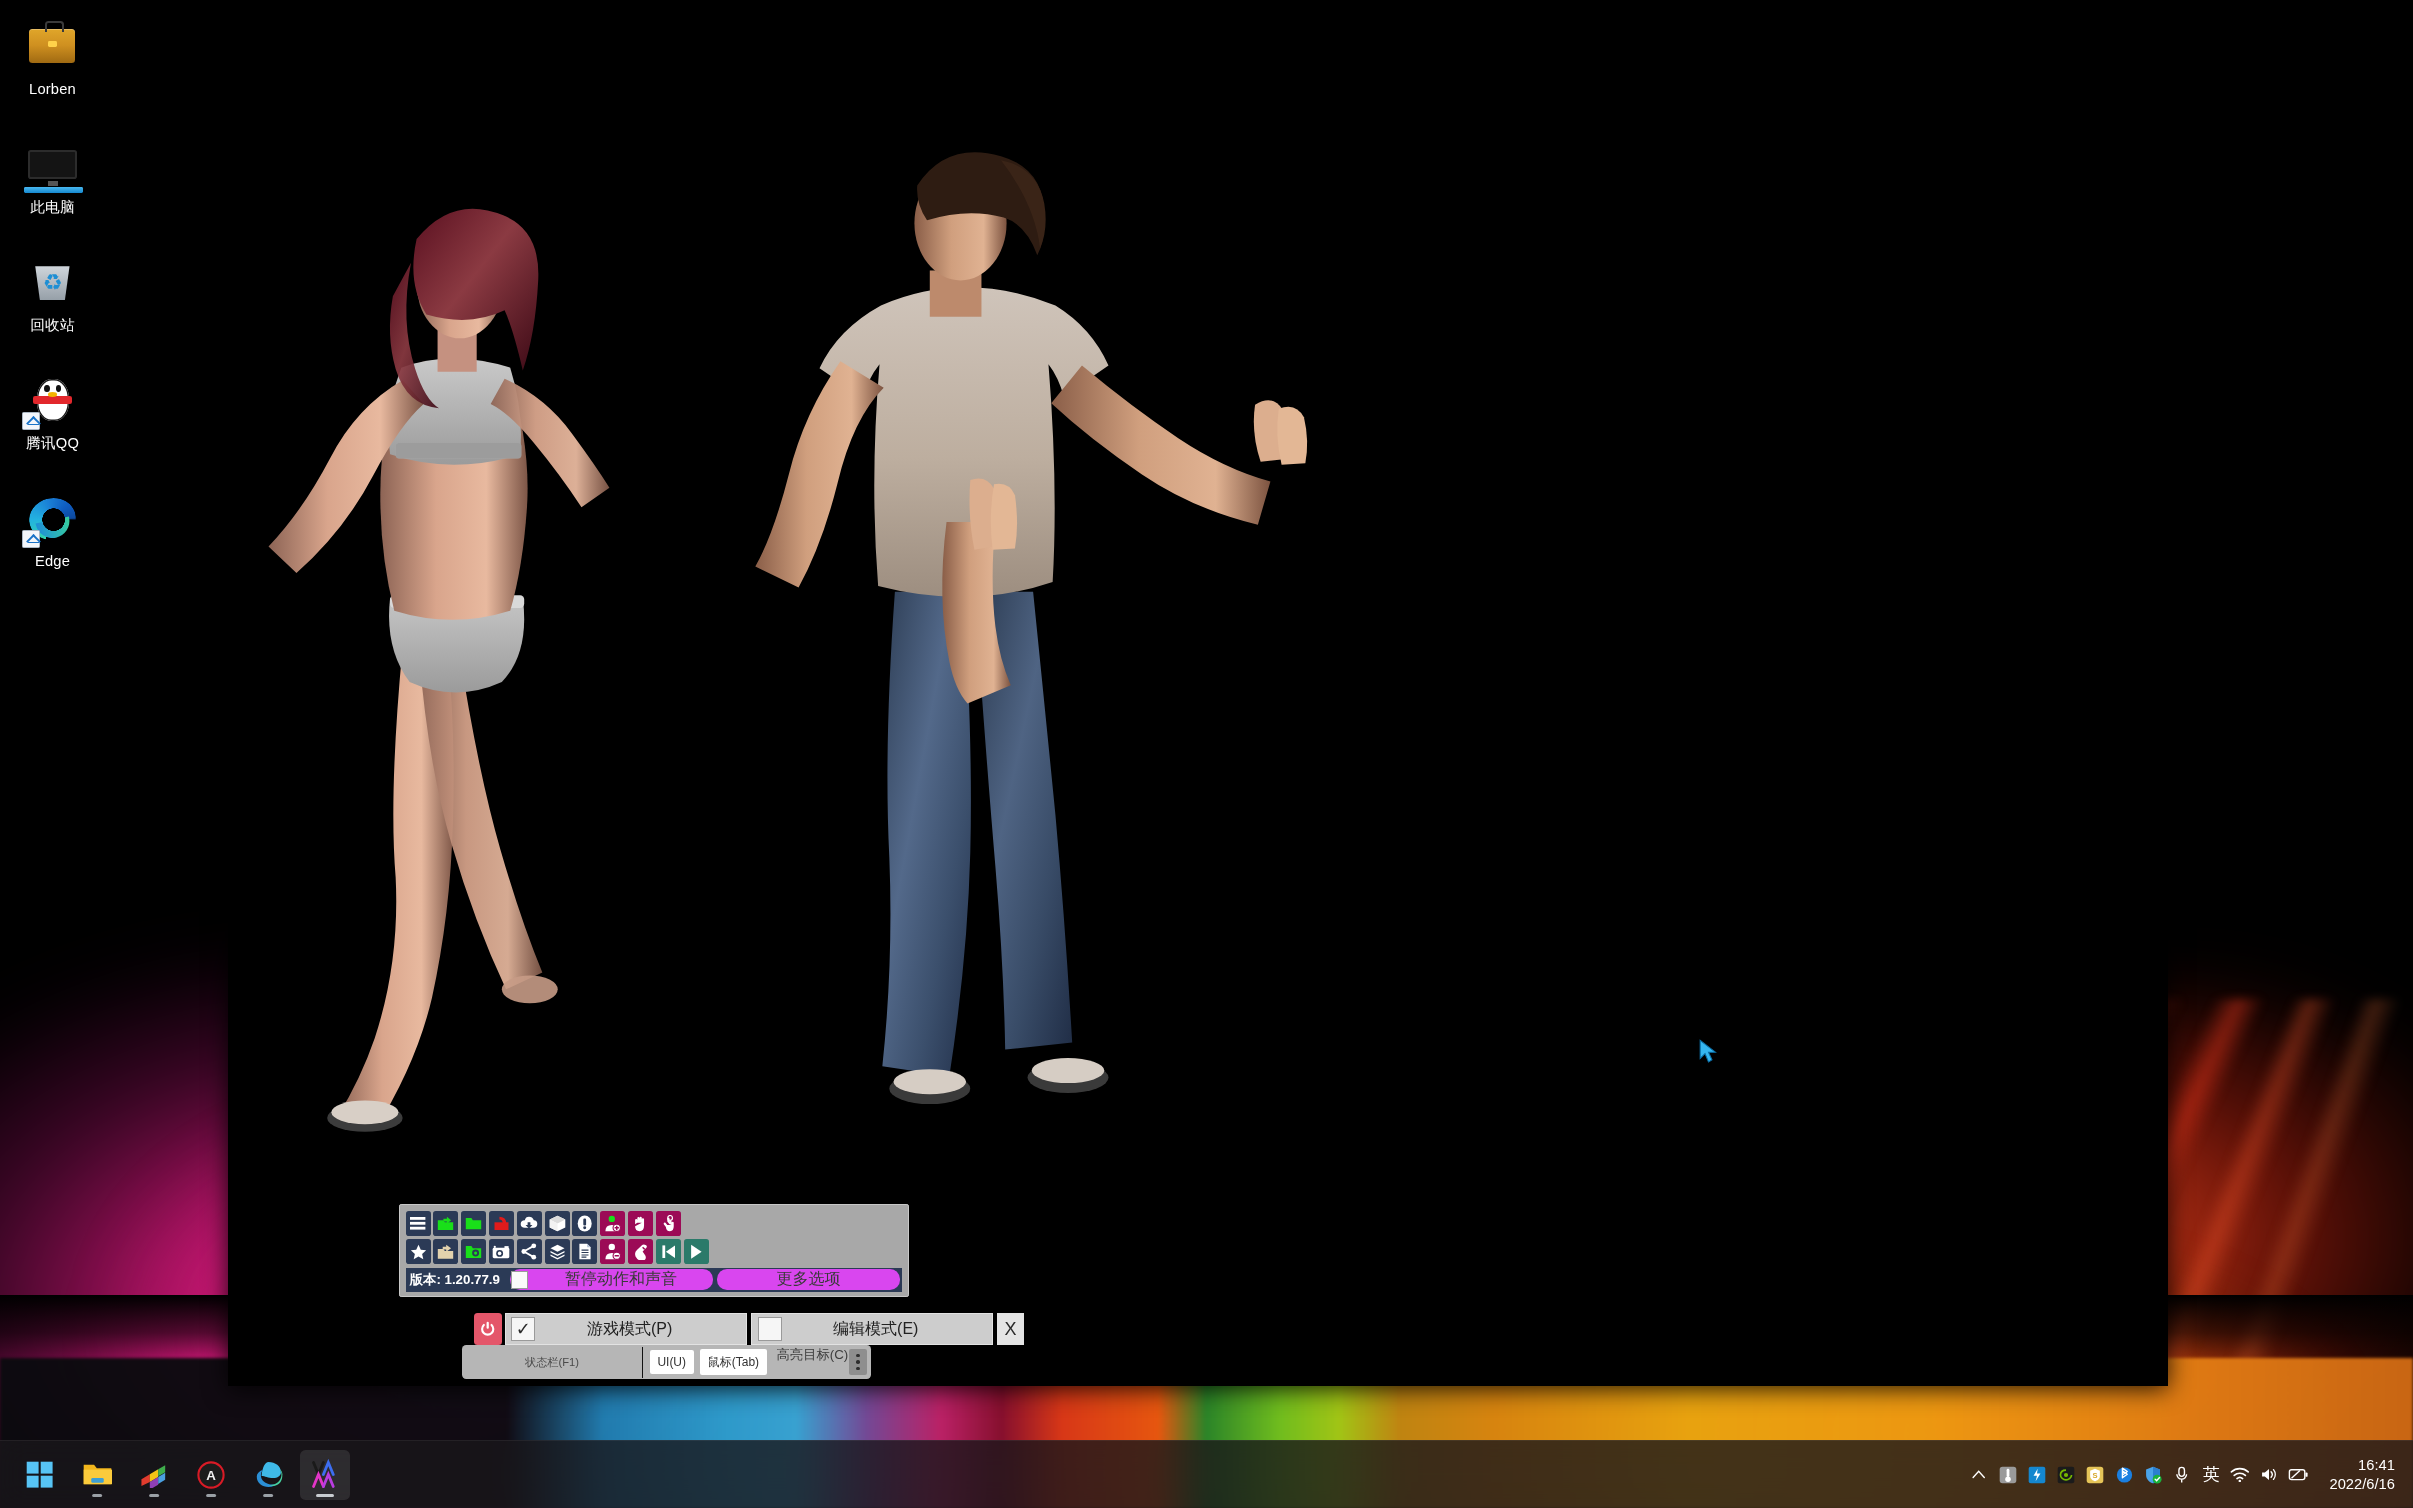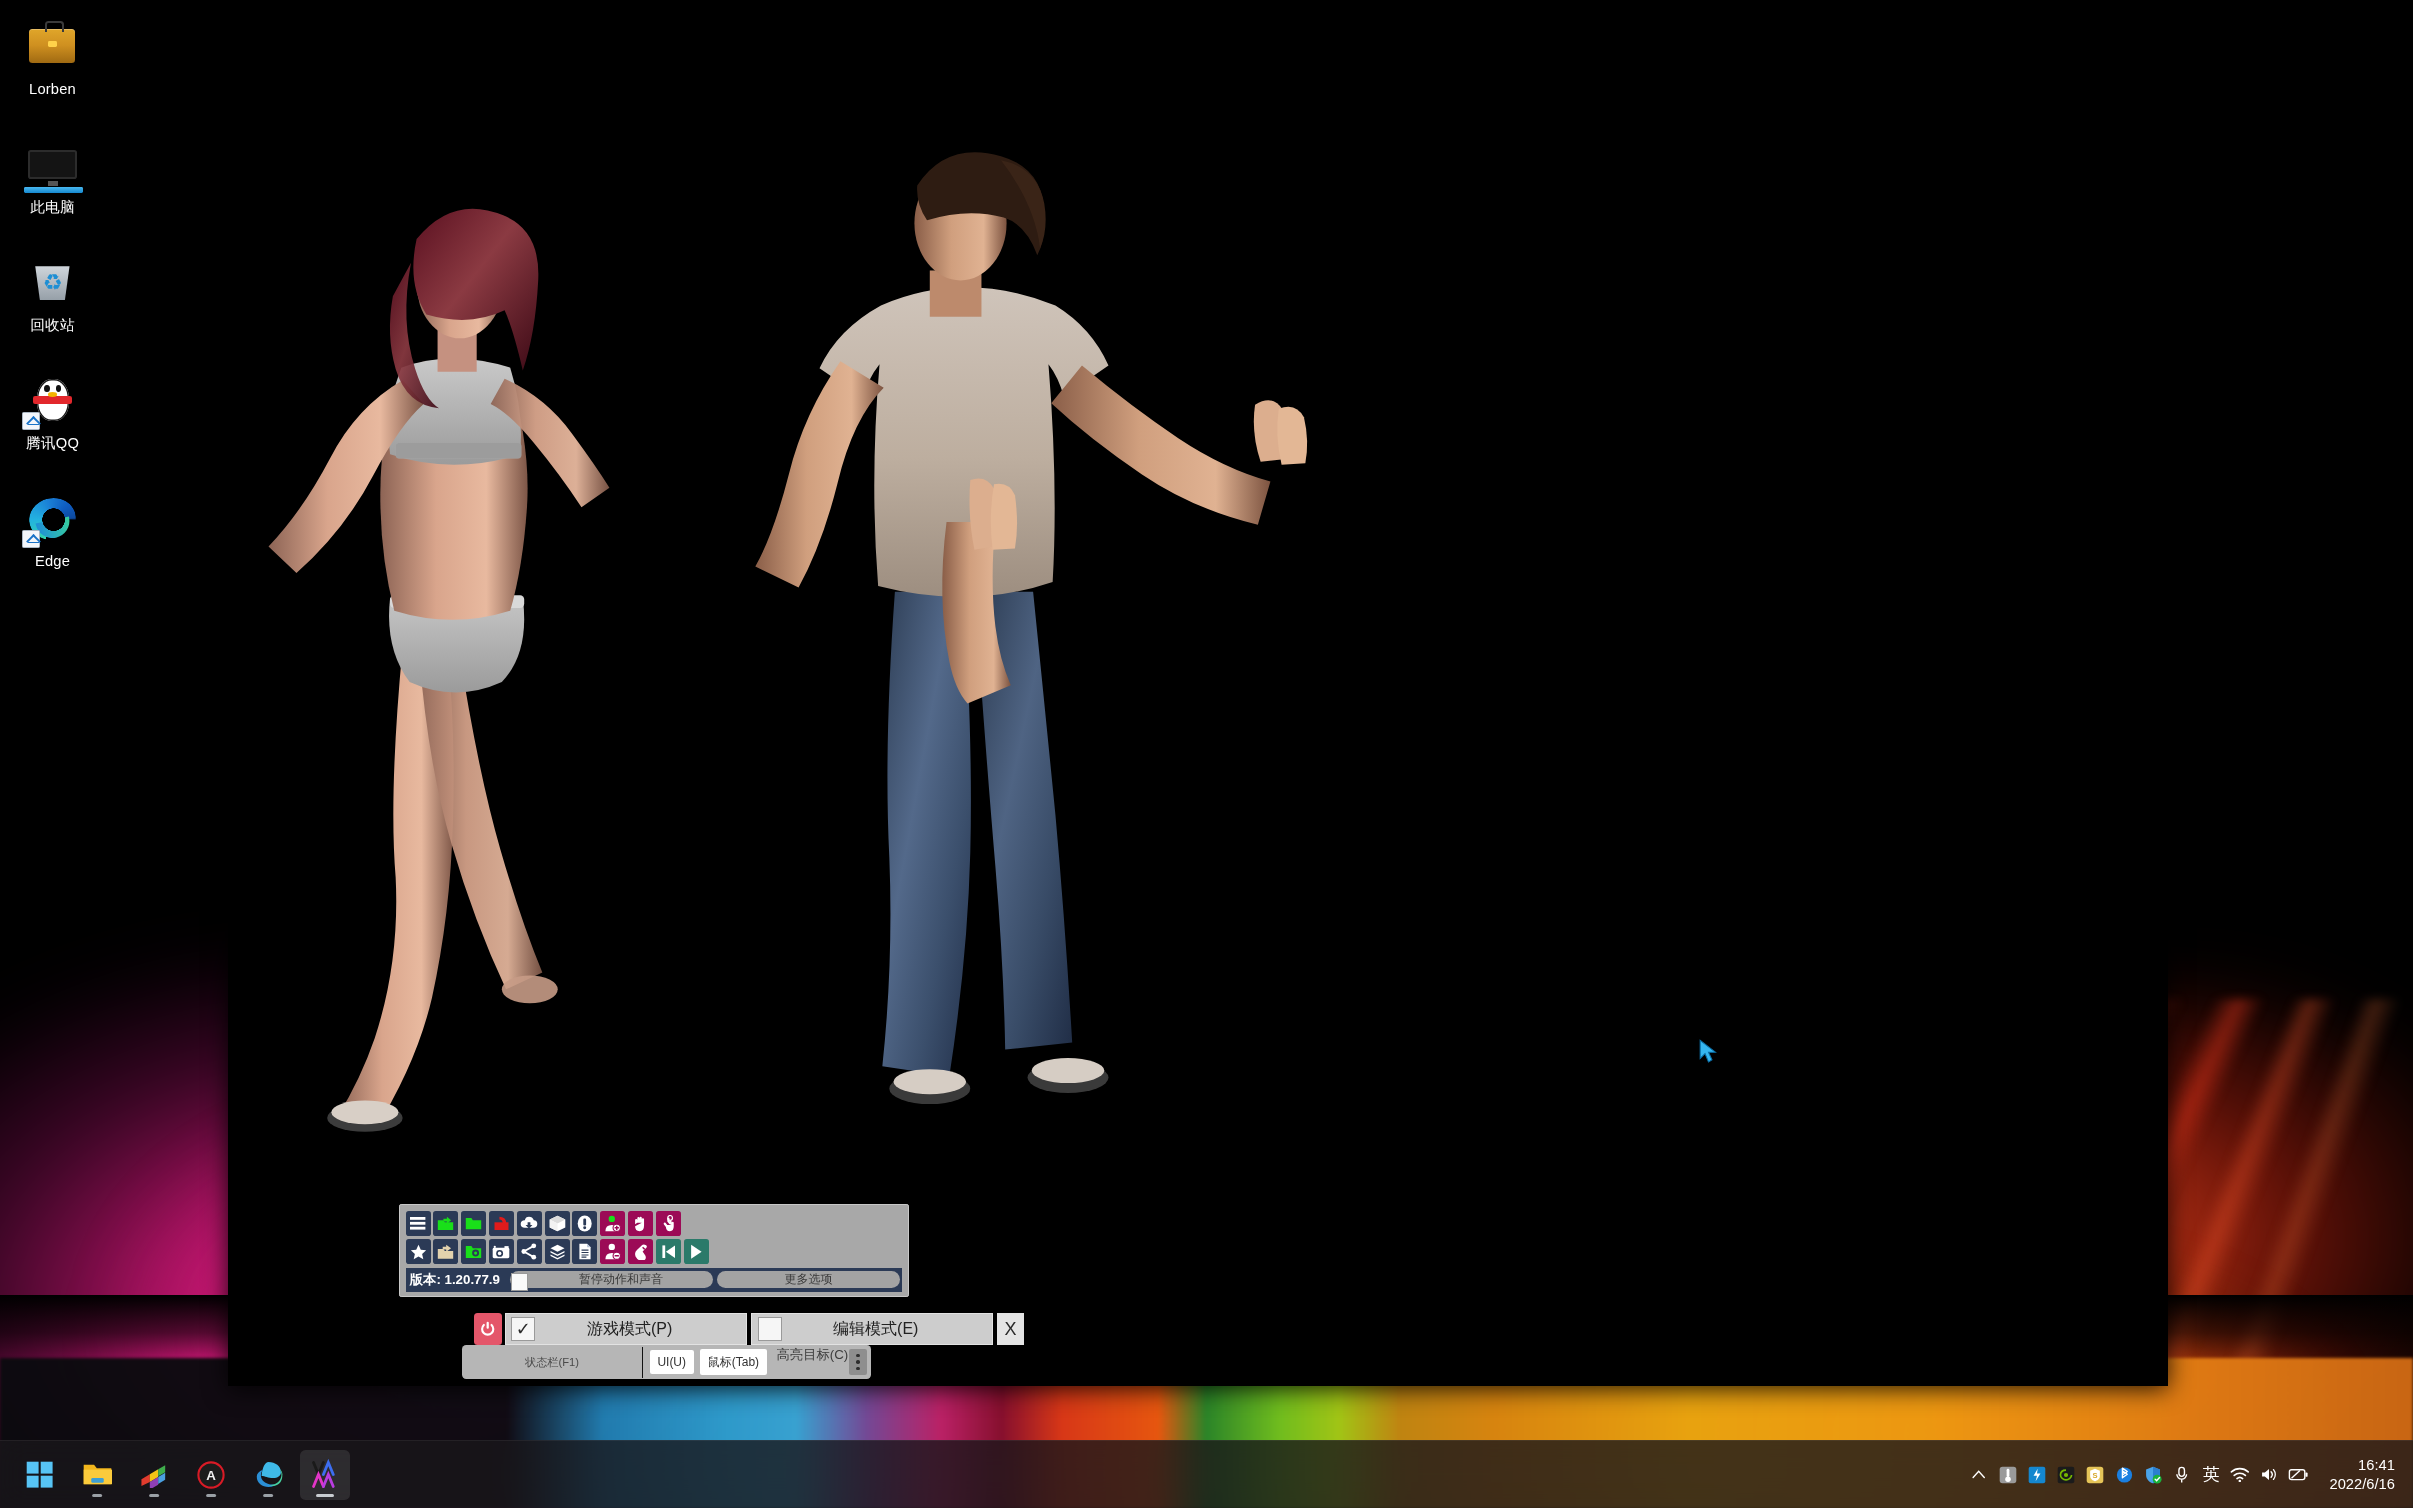--- a/index.html
+++ b/index.html
@@ -183,21 +183,21 @@
   .c-navy { background:#2b3a56; }
   .c-mag  { background:#9c0a56; }
   .c-teal { background:#2b7a6a; }
 
   #version-row {
     display:flex; align-items:center; gap:0; margin-top:2.8px;
     background:#2b3a56; height:24px; padding:0 0 0 4.2px;
   }
   #version-text { color:#fff; font-size:13.3px; font-weight:bold; display:flex;
     align-items:center; white-space:nowrap; padding-right:9.8px; }
-  .vbtn { background:#a3a3a3; color:#3a3a3a; font-size:12px;
+  .vbtn { background:#d946ef; color:#3a3a3a; font-size:16px;
     display:flex; align-items:center; justify-content:center; cursor:pointer;border-radius:10px; }
   #pause-btn { flex:1 1 0; margin:1.4px 0; position:relative; padding-left:19.6px; }
   #pause-cb { position:absolute; left:1.4px; top:1.4px; width:17px; height:18px;
     background:#fafafa; border:0.7px solid #9a9a9a; }
   #more-btn { flex:1 1 0; margin:1.4px 2.1px 1.4px 4.2px; }
 
   #mode-row {
     position:absolute; left:246px; bottom:41px; display:flex;
     align-items:center; gap:0; z-index:21;
   }

